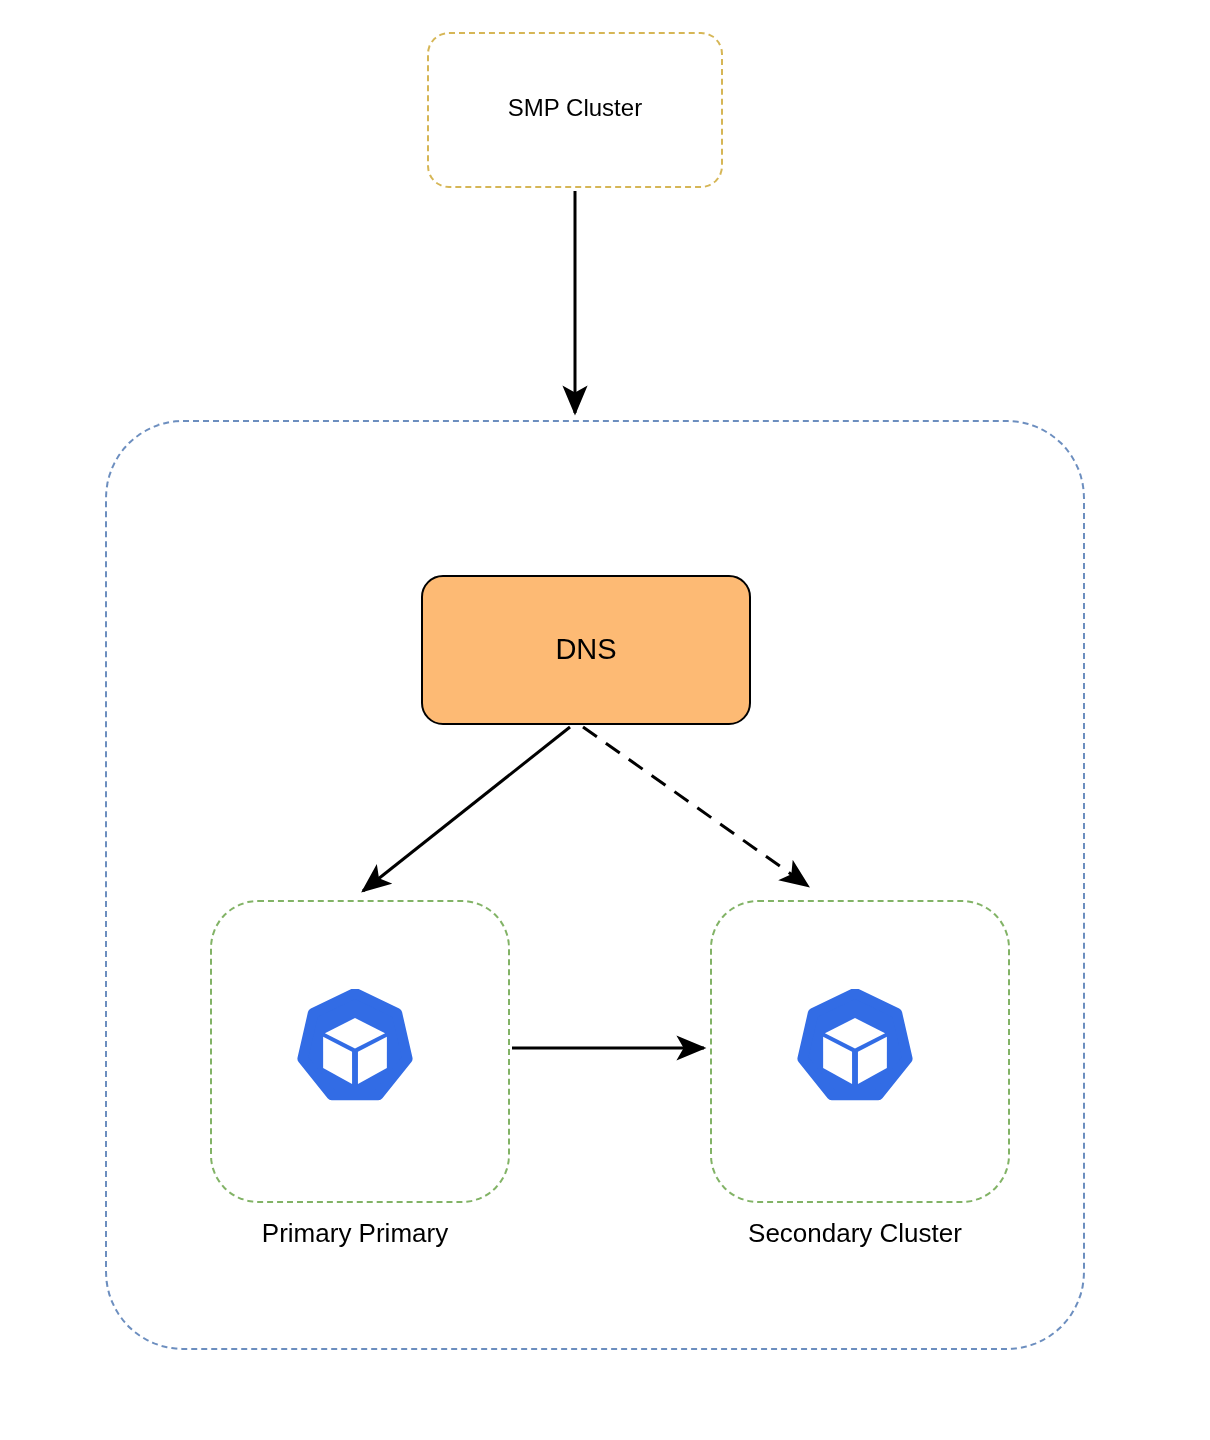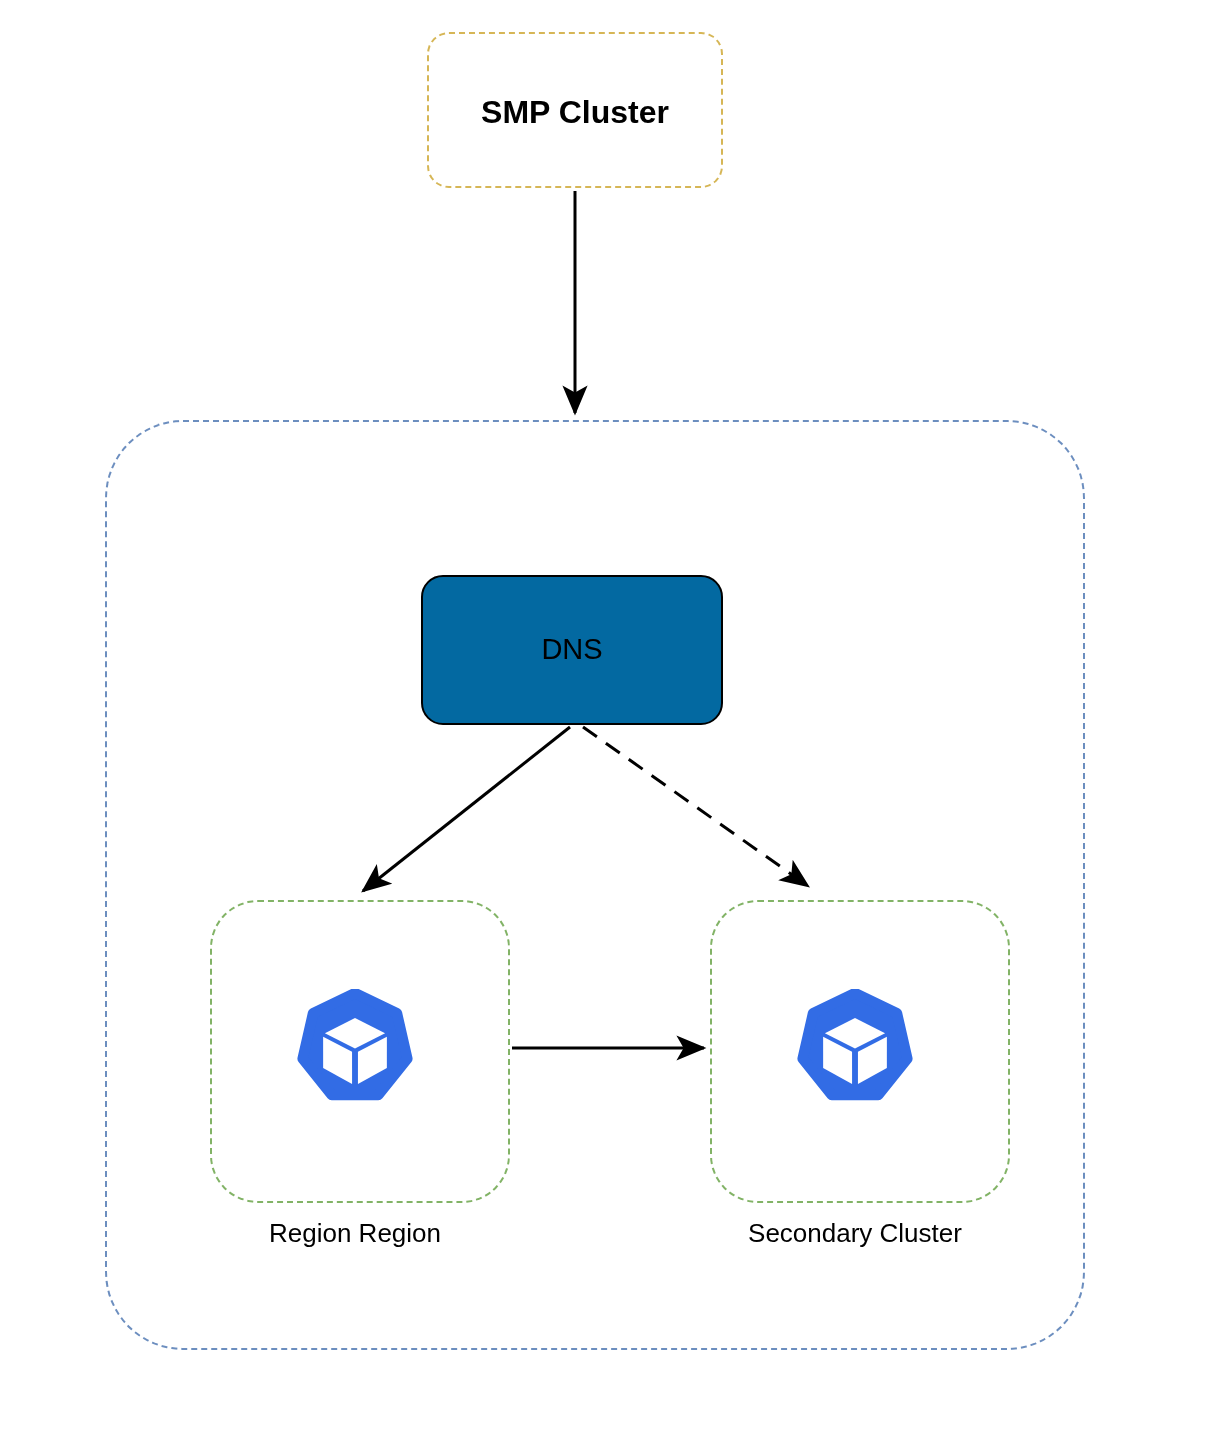--- a/index.html
+++ b/index.html
@@ -41,43 +41,42 @@
   #smp-cluster-box {
     left: 427px;
     top: 32px;
     width: 296px;
     height: 156px;
     border: 2px dashed #d6b656;
     border-radius: 22px;
   }
   #smp-cluster-box .box-label {
     top: 60px;
-    font-size: 32px;
-    font-weight: bold;
+    font-size: 24px;
   }
 
   
   #global-container-box {
     left: 105px;
     top: 420px;
     width: 980px;
     height: 930px;
     border: 2px dashed #6c8ebf;
     border-radius: 78px;
   }
 
   
   #dns-box {
     left: 421px;
     top: 575px;
-    width: 302px;
+    width: 330px;
     height: 150px;
     border: 2px solid #000000;
     border-radius: 22px;
-    background: #0369a1;
+    background: #fdba74;
   }
   #dns-box .box-label {
     top: 56px;
     font-size: 29px;
   }
 
   
   .region-box {
     border: 2px dashed #82b366;
     border-radius: 48px;
@@ -153,21 +152,21 @@
 
   <div class="box region-box" id="region-primary-box"></div>
 
   <svg class="k8s-logo" id="k8s-logo-primary" viewBox="0 0 100 100" xmlns="http://www.w3.org/2000/svg">
     <path d="M50 3.5 L85.5 20.6 L94.3 59 L69.7 89.7 L30.3 89.7 L5.7 59 L14.5 20.6 Z" fill="#326ce5" stroke="#326ce5" stroke-width="9" stroke-linejoin="round"></path>
     <path d="M50 24.5 L75.5 37.5 L50 50.5 L24.5 37.5 Z" fill="#ffffff"></path>
     <path d="M23 40.5 L47.5 53.2 L47.5 80.5 L23 67 Z" fill="#ffffff"></path>
     <path d="M77 40.5 L52.5 53.2 L52.5 80.5 L77 67 Z" fill="#ffffff"></path>
   </svg>
 
-  <div class="region-caption" id="region-primary-caption">Region Region</div>
+  <div class="region-caption" id="region-primary-caption">Primary Primary</div>
 
   <div class="box region-box" id="region-secondary-box"></div>
 
   <svg class="k8s-logo" id="k8s-logo-secondary" viewBox="0 0 100 100" xmlns="http://www.w3.org/2000/svg">
     <path d="M50 3.5 L85.5 20.6 L94.3 59 L69.7 89.7 L30.3 89.7 L5.7 59 L14.5 20.6 Z" fill="#326ce5" stroke="#326ce5" stroke-width="9" stroke-linejoin="round"></path>
     <path d="M50 24.5 L75.5 37.5 L50 50.5 L24.5 37.5 Z" fill="#ffffff"></path>
     <path d="M23 40.5 L47.5 53.2 L47.5 80.5 L23 67 Z" fill="#ffffff"></path>
     <path d="M77 40.5 L52.5 53.2 L52.5 80.5 L77 67 Z" fill="#ffffff"></path>
   </svg>
 

